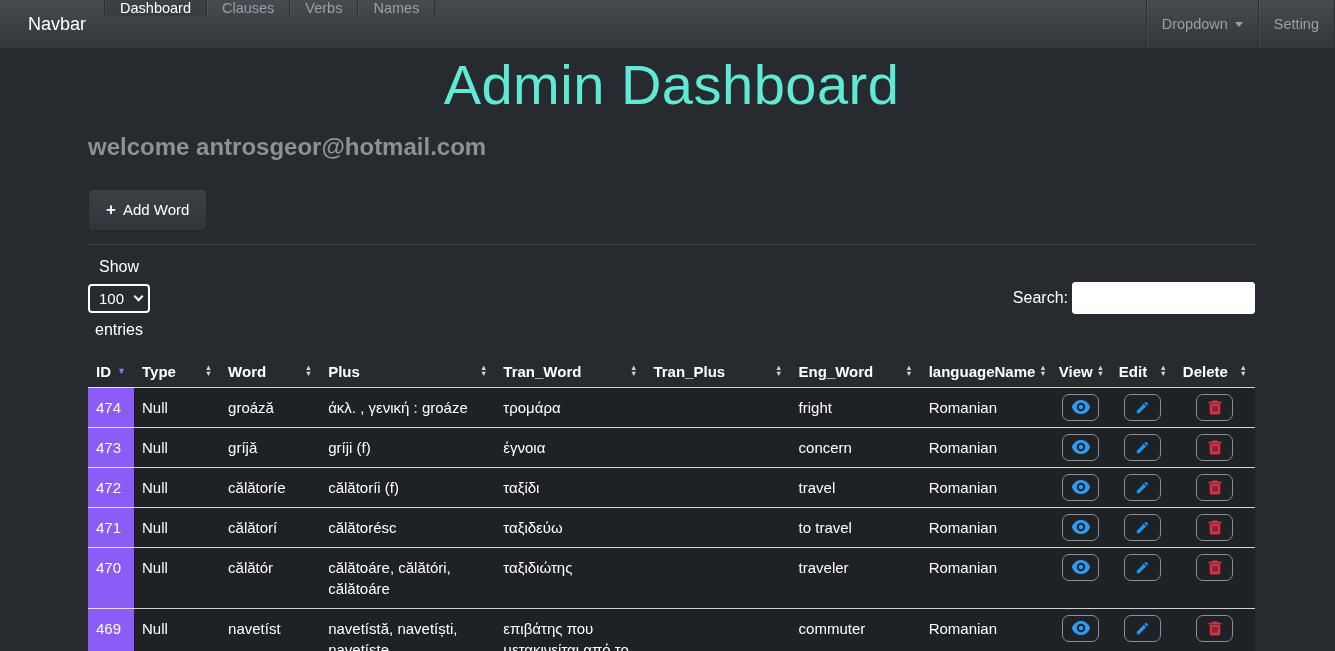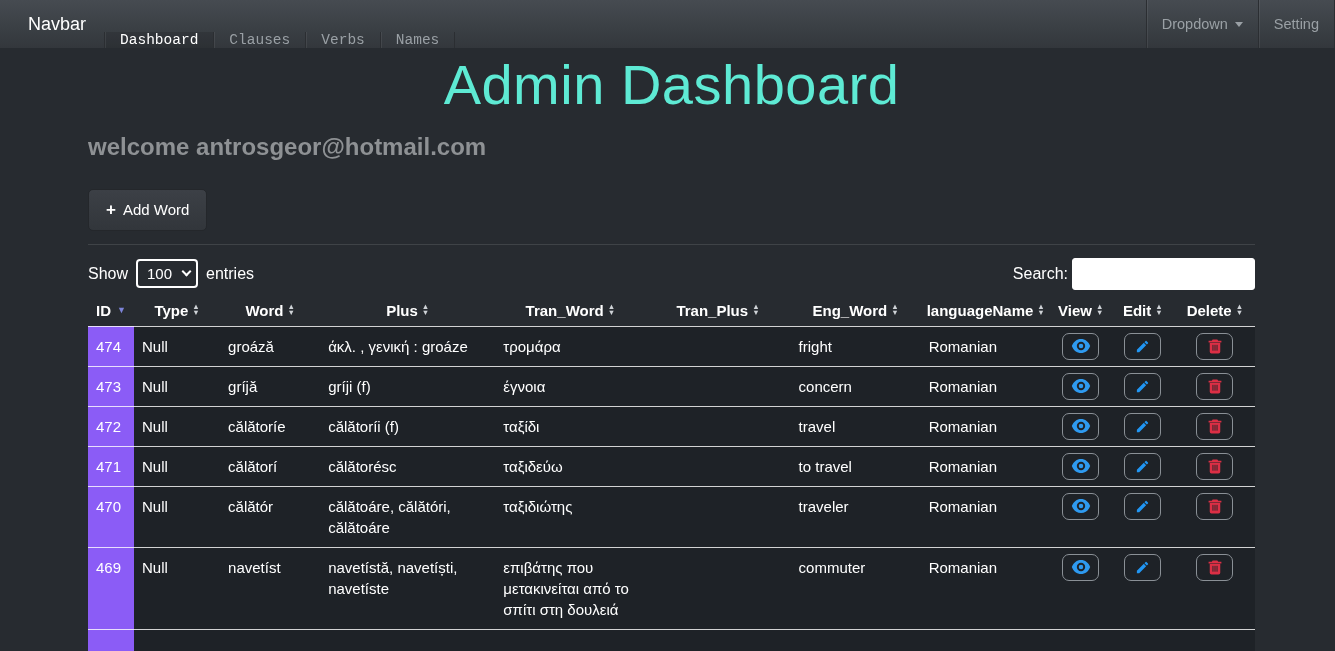--- a/index.html
+++ b/index.html
@@ -13,21 +13,21 @@
   .navbar {
     height:48px; width:100%;
     background:linear-gradient(#464b51,#3a3f44 60%,#33373c);
     display:flex; align-items:stretch;
   }
   .brand {
     display:flex; align-items:center;
     padding:0 18px 0 28px;
     color:#fff; font-size:18px; cursor:pointer;
   }
-  .nav-left { display:flex; align-items:flex-end;font-family:Liberation Mono, monospace; }
+  .nav-left { display:flex; align-items:flex-start; }
   .nav-right { margin-left:auto; display:flex; align-items:stretch; }
   .nav-item {
     display:flex; align-items:center;
     padding:0 15px; font-size:14.5px; color:#9aa0a5;
     text-decoration:none; cursor:pointer;
     border-left:1px solid #2b2e32;
     box-shadow:inset 1px 0 0 rgba(255,255,255,0.07);
   }
   .nav-item:last-child { border-right:1px solid #2b2e32; }
   .nav-item.active { color:#ffffff; background:rgba(0,0,0,0.12); }
@@ -53,21 +53,21 @@
     border:1px solid #24272b; border-radius:5px;
     color:#fff; font-size:15px; padding:10px 17px; cursor:pointer;
     font-family:inherit;
   }
   .add-btn .plus { font-size:17px; font-weight:700; }
   hr.divider { margin-top:13px; border:none; border-top:1px solid #3f4347; }
   
   .controls {
     margin-top:13px; display:flex; justify-content:space-between; align-items:center;
   }
-  .length-ctl { display:flex; align-items:center; gap:8px; font-size:16px; color:#fff; }
+  .length-ctl { display:flex; align-items:center; gap:8px; font-size:16px; color:#fff;flex-direction:column; }
   .select-wrap { position:relative; display:inline-block; }
   .select-wrap select {
     appearance:none; -webkit-appearance:none;
     background:transparent; color:#fff;
     border:2px solid #fff; border-radius:4px;
     font-size:15px; font-family:inherit;
     padding:4px 23px 4px 9px; cursor:pointer;
   }
   .select-wrap .chev {
     position:absolute; right:8px; top:9px; pointer-events:none;
@@ -84,21 +84,21 @@
   
   table.words {
     margin-top:5px; width:100%;
     border-collapse:collapse; table-layout:fixed;
   }
   thead th {
     padding:7px 8px; font-size:15px; font-weight:700; color:#fff;
     text-align:left; cursor:pointer;
     border-bottom:1px solid rgba(255,255,255,0.8);
   }
-  .th-inner { display:flex; justify-content:center; align-items:center; gap:4px; }
+  .th-inner { display:flex; justify-content:space-between; align-items:center; gap:4px;margin-top:12px; }
   .sort-stack {
     display:inline-flex; flex-direction:column; align-items:center;
     font-size:7.5px; line-height:6.5px; color:#cfd3d7; font-style:normal;
   }
   .sort-stack i { font-style:normal; }
   .sort-desc { font-size:9px; color:#7d84d9; margin-left:2px; }
   tbody tr { background:#1e2227; }
   tbody td {
     padding:9px 8px; font-size:15px; color:#fff;
     vertical-align:top; line-height:1.4;

